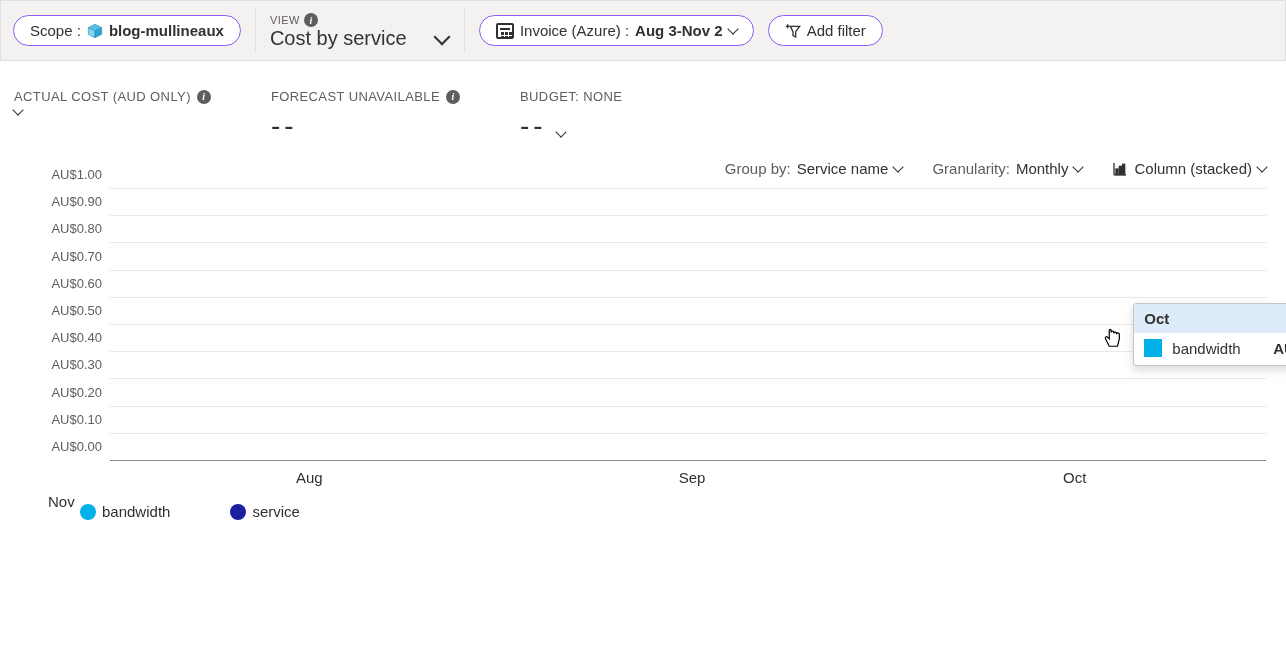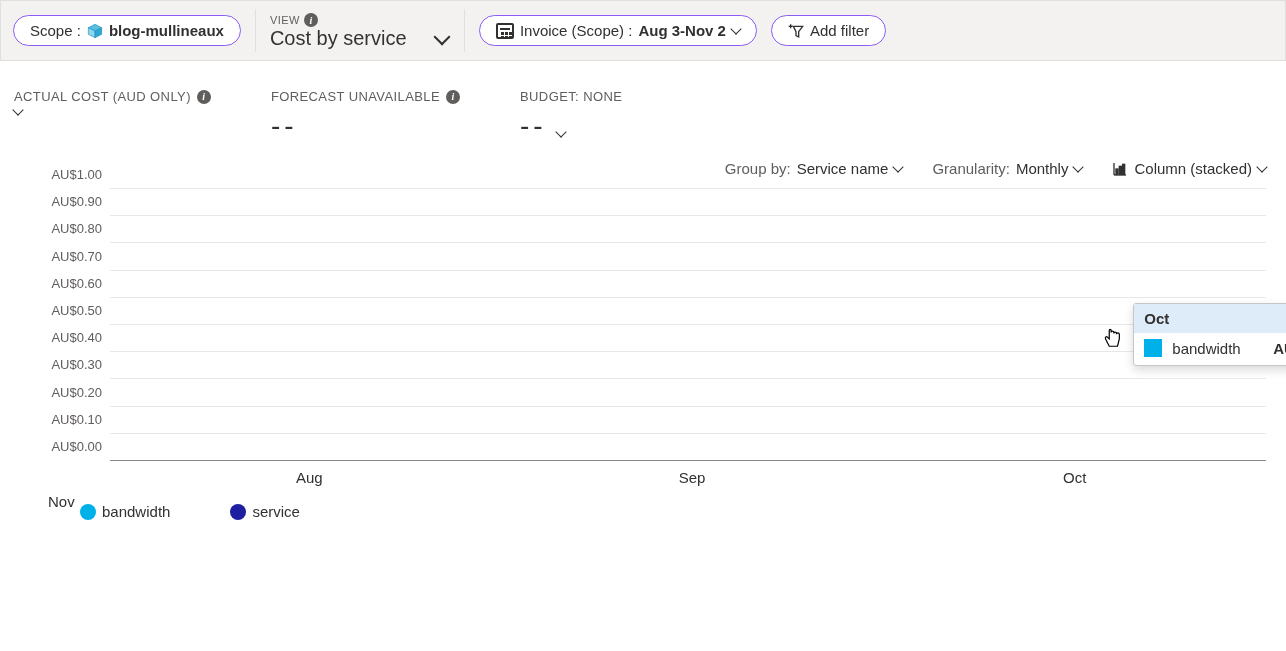--- a/index.html
+++ b/index.html
@@ -275,21 +275,21 @@
       <span class="info-icon">i</span>
     </div>
     <div class="view-row">
       <span class="view-value">Cost by service</span>
       <span class="chev"></span>
     </div>
   </div>
 
   <div class="pill">
     <span class="cal-icon"></span>
-    <span>Invoice (Scope) :</span>
+    <span>Invoice (Azure) :</span>
     <span class="bold">Aug 3-Nov 2</span>
     <span class="chev sm"></span>
   </div>
 
   <div class="pill">
     <span class="filter-icon">
       <svg viewBox="0 0 24 24" width="16" height="16" fill="none" stroke="#323130" stroke-width="2">
         <line x1="4" y1="2" x2="4" y2="8"></line>
           <line x1="1" y1="5" x2="7" y2="5"></line>
         <polygon points="8,5 22,5 16,13 16,21 12,19 12,13"></polygon>

